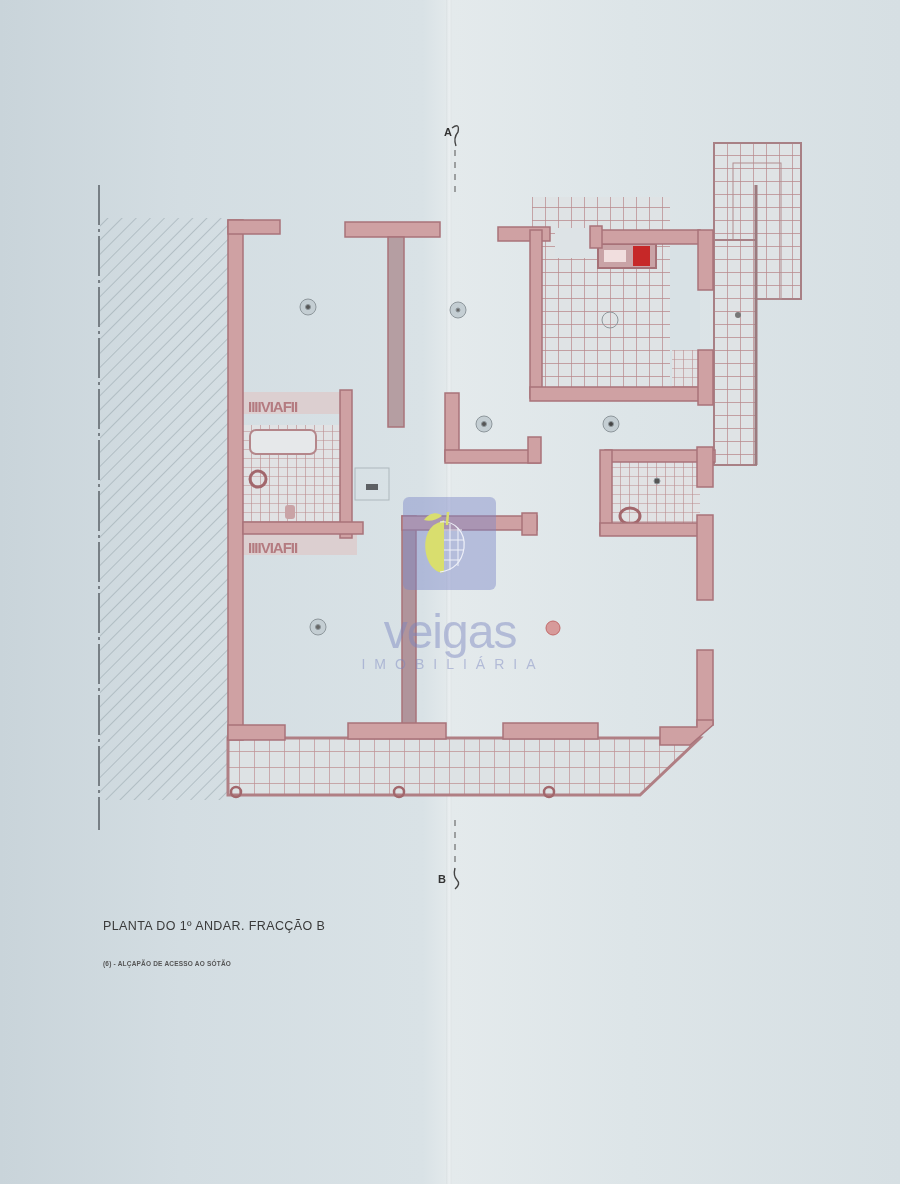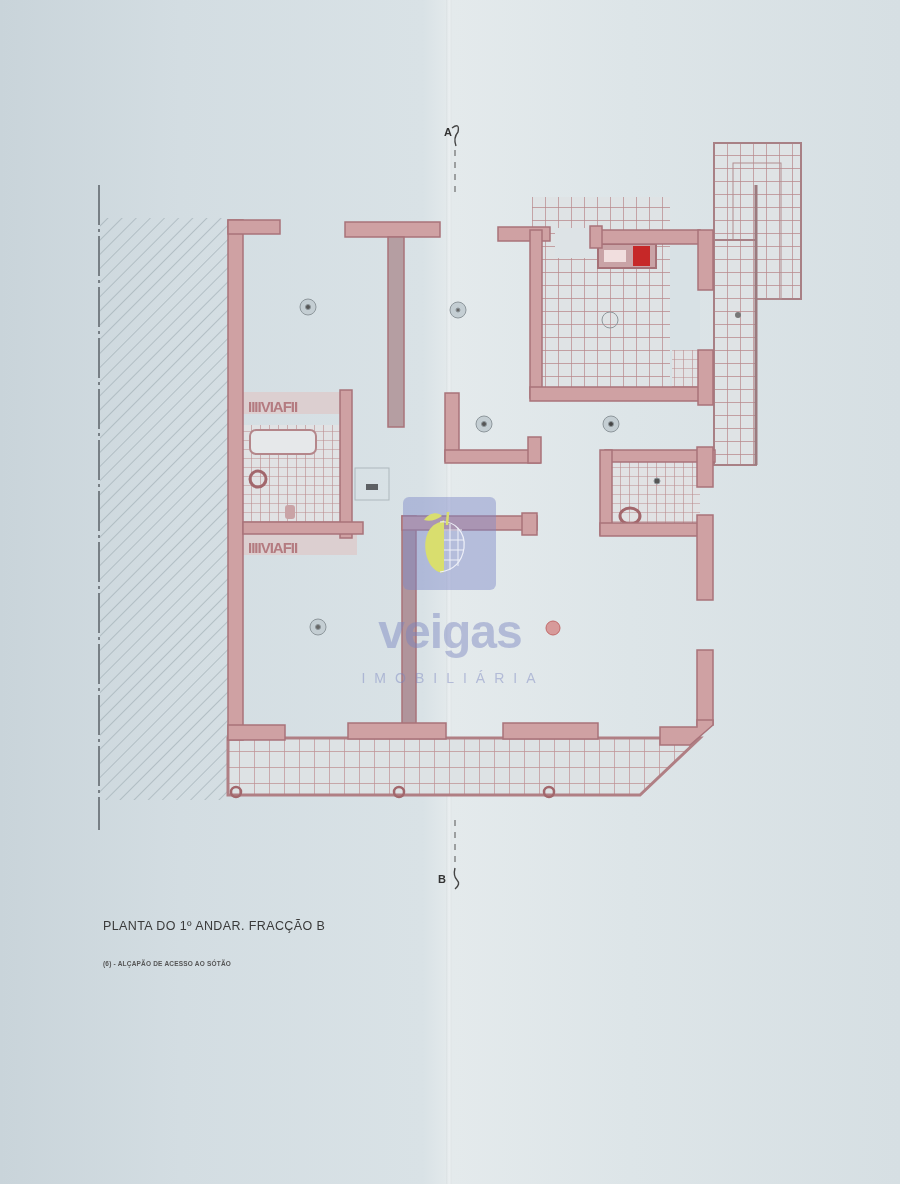--- a/index.html
+++ b/index.html
@@ -10,24 +10,24 @@
   }
   .fold { position:absolute; left:446px; top:0; width:6px; height:1184px;
     background: linear-gradient(90deg, rgba(0,0,0,0.03), rgba(255,255,255,0.25), rgba(0,0,0,0.02)); }
   .plan { position:absolute; left:0; top:0; width:900px; height:1184px; }
   .title { position:absolute; left:103px; top:919px; font-size:12.5px; font-weight:normal;
     color:#3a3a3a; letter-spacing:0.4px; filter: blur(0.4px); }
   .note { position:absolute; left:103px; top:960px; font-size:6.5px; font-weight:bold;
     color:#555; letter-spacing:0.2px; filter: blur(0.5px); }
   .section-label { position:absolute; font-size:11px; font-weight:bold; color:#333; filter:blur(0.4px); }
   .wm { position:absolute; left:345px; top:608px; width:210px; text-align:center; }
-  .wm-name { font-size:48px; font-weight:bold; color:rgba(120,130,190,0.45);
+  .wm-name { font-size:48px; font-weight:normal; color:rgba(120,130,190,0.45);
     letter-spacing:-1px; line-height:48px; }
   .wm-sub { font-size:14px; letter-spacing:9px; color:rgba(120,130,190,0.45);
-    margin-top:14px; padding-left:6px; }
+    margin-top:0; padding-left:6px; }
 </style>
 </head>
 <body>
 
 <div class="fold"></div>
 
 <svg class="plan" viewBox="0 0 900 1184" xmlns="http://www.w3.org/2000/svg">
   <defs>
     <pattern id="hatch" patternUnits="userSpaceOnUse" width="10" height="10" patternTransform="rotate(45)">
       <line x1="0" y1="0" x2="0" y2="10" stroke="#9fadb4" stroke-width="1.6"></line>

